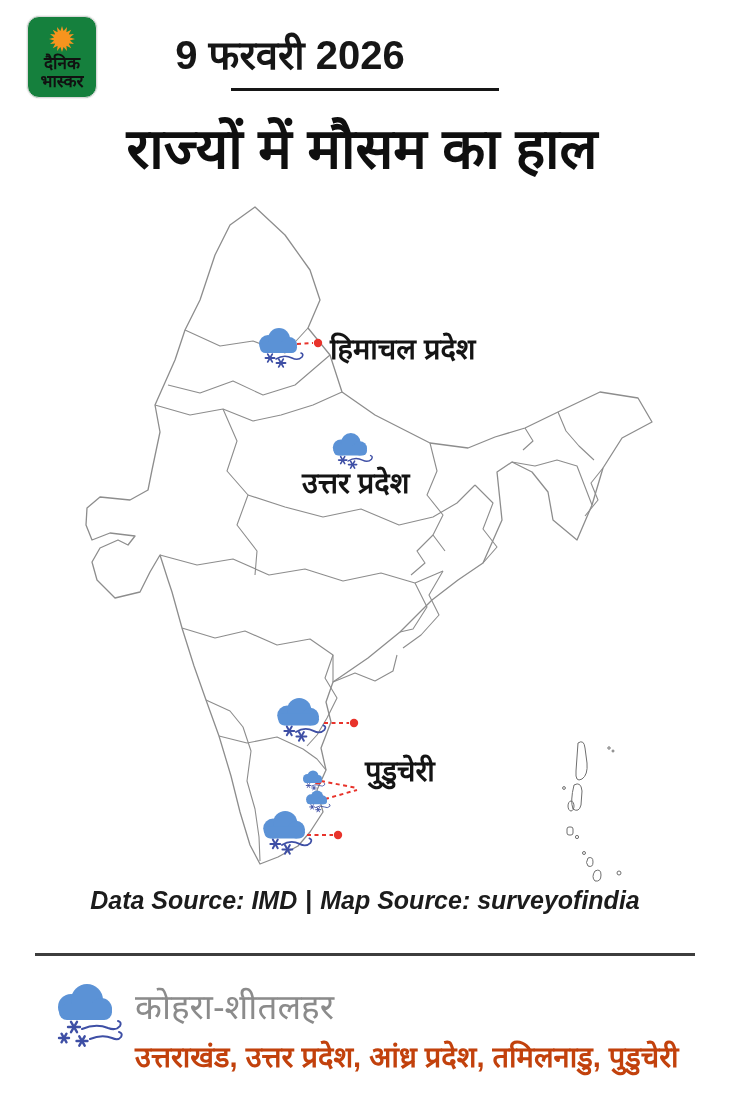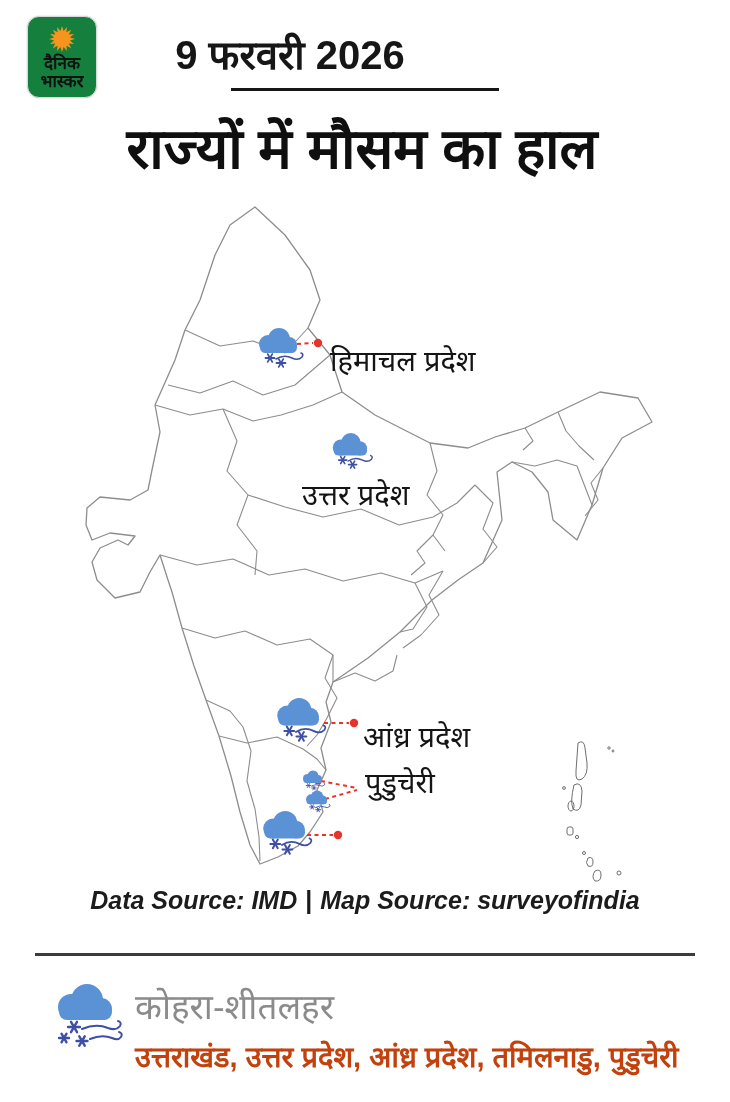--- a/index.html
+++ b/index.html
@@ -15,21 +15,21 @@
 
   
   .date{position:absolute;left:0;top:26px;width:580px;text-align:center;
         font-size:40px;font-weight:700;color:#161616;}
   .date-underline{position:absolute;left:231px;top:88px;width:268px;height:3px;background:#161616;}
   .title{position:absolute;left:0;top:108px;width:724px;text-align:center;
          font-size:56px;font-weight:700;color:#0f0f0f;}
 
   
   .map-svg{position:absolute;left:85px;top:203px;}
-  .map-label{position:absolute;font-size:29px;font-weight:400;color:#141414;white-space:nowrap;margin-top:12px;}
+  .map-label{position:absolute;font-size:29px;font-weight:700;color:#141414;white-space:nowrap;}
 
   
   .source{position:absolute;left:0;top:886px;width:730px;text-align:center;
           font-style:italic;font-size:25px;font-weight:600;color:#1c1c1c;}
   .source .sep{font-weight:800;font-style:normal;margin:0 8px;}
 
   
   .divider{position:absolute;left:35px;top:953px;width:660px;height:3px;background:#3d3d3d;}
 
   
@@ -140,21 +140,20 @@
     <use href="#cloudsnow" transform="translate(192,146)"></use>
     <use href="#cloudsnow" transform="translate(264,249) scale(0.9)"></use>
     <use href="#cloudsnow" transform="translate(212,518) scale(1.1)"></use>
     <use href="#cloudsnow" transform="translate(227,578) scale(0.5)"></use>
     <use href="#cloudsnow" transform="translate(231,599) scale(0.55)"></use>
     <use href="#cloudsnow" transform="translate(198,631) scale(1.1)"></use>
   </svg>
 
   <div class="map-label" style="left:330px;top:328px;">हिमाचल प्रदेश</div>
   <div class="map-label" style="left:302px;top:462px;">उत्तर प्रदेश</div>
-  <div class="map-label" style="left:363px;top:704px;">आंध्र प्रदेश</div>
   <div class="map-label" style="left:365px;top:750px;text-align:right;">पुडुचेरी</div>
 
   <div class="source">
     <span>Data Source: IMD</span><span class="sep">|</span><span>Map Source: surveyofindia</span>
   </div>
 
   <div class="divider"></div>
 
   <svg class="legend-icon" width="78" height="70" viewBox="-39 -32 78 70">
     <g fill="#5b92d6">

